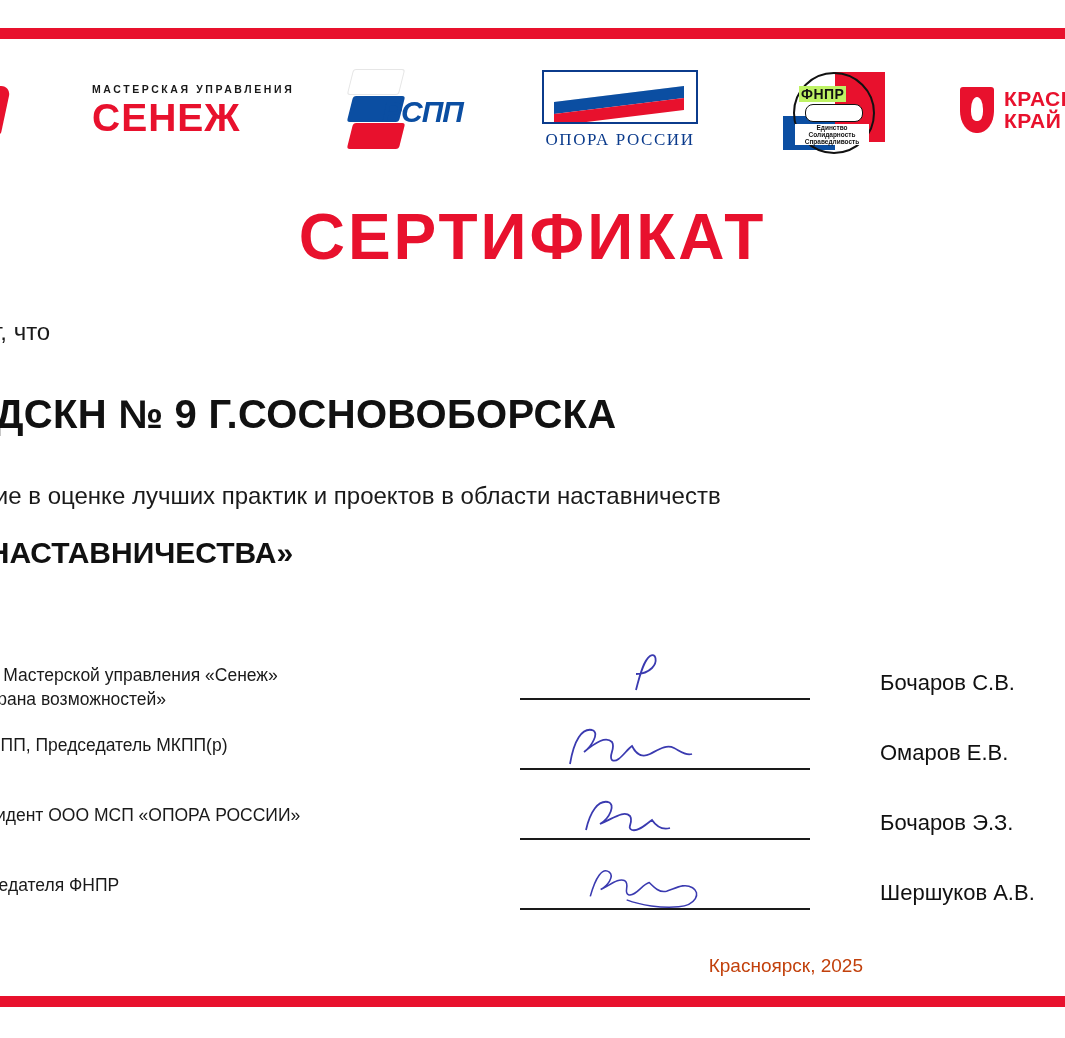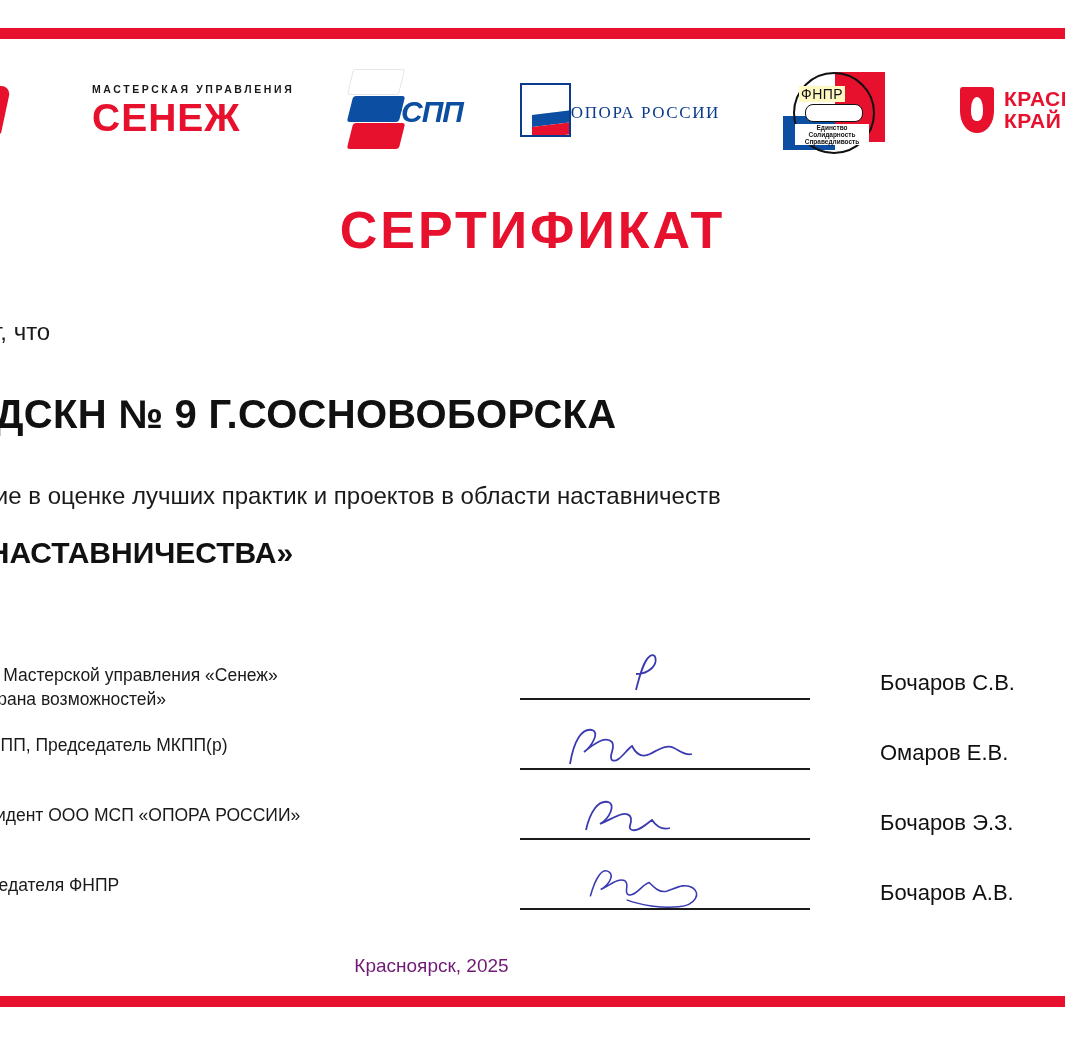--- a/index.html
+++ b/index.html
@@ -158,22 +158,22 @@
     font-weight: 800;
     color: #0b4ea2;
     letter-spacing: -1px;
     font-style: italic;
   }
 
   
   .logo-opora {
     left: 520px;
     width: 200px;
-    flex-direction: row;
-    justify-content: flex-start;
+    flex-direction: column;
+    justify-content: center;
   }
   .opora-mark {
     position: relative;
     width: 156px;
     height: 54px;
     border: 2px solid #0b3b8c;
     box-sizing: border-box;
     overflow: hidden;
     background: #ffffff;
   }
@@ -230,24 +230,24 @@
     height: 78px;
     border: 2px solid #111;
     border-radius: 50%;
     background: rgba(255,255,255,0.0);
   }
   .fnpr-label {
     position: absolute;
     left: 20px;
     top: 20px;
     font-size: 14px;
-    font-weight: 400;
+    font-weight: 700;
     color: #111;
     letter-spacing: 0.5px;
-    background: #fef9c3;
+    background: #bef264;
     padding: 0 2px;
   }
   .fnpr-sub {
     position: absolute;
     left: 16px;
     top: 58px;
     font-size: 6.5px;
     font-weight: 700;
     color: #111;
     width: 74px;
@@ -299,21 +299,21 @@
     white-space: nowrap;
   }
 
   
   .title {
     position: absolute;
     left: 0;
     top: 200px;
     width: 1065px;
     text-align: center;
-    font-size: 52px;
+    font-size: 64px;
     font-weight: 800;
     letter-spacing: 3px;
     color: #e8112d;
   }
 
   
   .awarded-line {
     position: absolute;
     left: -64px;
     top: 318px;
@@ -395,23 +395,23 @@
     color: #111111;
     white-space: nowrap;
     margin-left: 14px;
   }
 
   .place-date {
     position: absolute;
     left: 0;
     top: 955px;
     width: 863px;
-    text-align: center;
+    text-align: right;
     font-size: 19px;
-    color: #701a75;
+    color: #c2410c;
   }
 </style>
 </head>
 <body>
 
 <div class="certificate">
 
   <div class="bar-top"></div>
   <div class="bar-bottom"></div>
   <div class="bar-left"></div>
@@ -515,20 +515,20 @@
 
     <div class="sig-row">
       <div class="sig-title">
         <span>ь Председателя ФНПР</span>
         <span class="l2"></span>
       </div>
       <svg class="sig-mark" viewBox="0 0 260 60">
         <path d="M38 42 C44 20, 52 8, 60 14 C66 19, 58 30, 50 34 C60 30, 70 20, 78 24 C84 28, 76 38, 82 40 C90 43, 98 28, 106 26 C112 32, 118 38, 126 36 C136 33, 146 26, 156 32 C166 38, 160 52, 140 54 C120 56, 96 52, 80 46" fill="none" stroke="#3a3ab0" stroke-width="1.8"></path>
       </svg>
       <div class="sig-line"></div>
-      <div class="sig-name">Бочаров А.В.</div>
+      <div class="sig-name">Шершуков А.В.</div>
     </div>
 
   </div>
 
   <div class="place-date">Красноярск, 2025</div>
 
 </div>
 
 </body></html>

